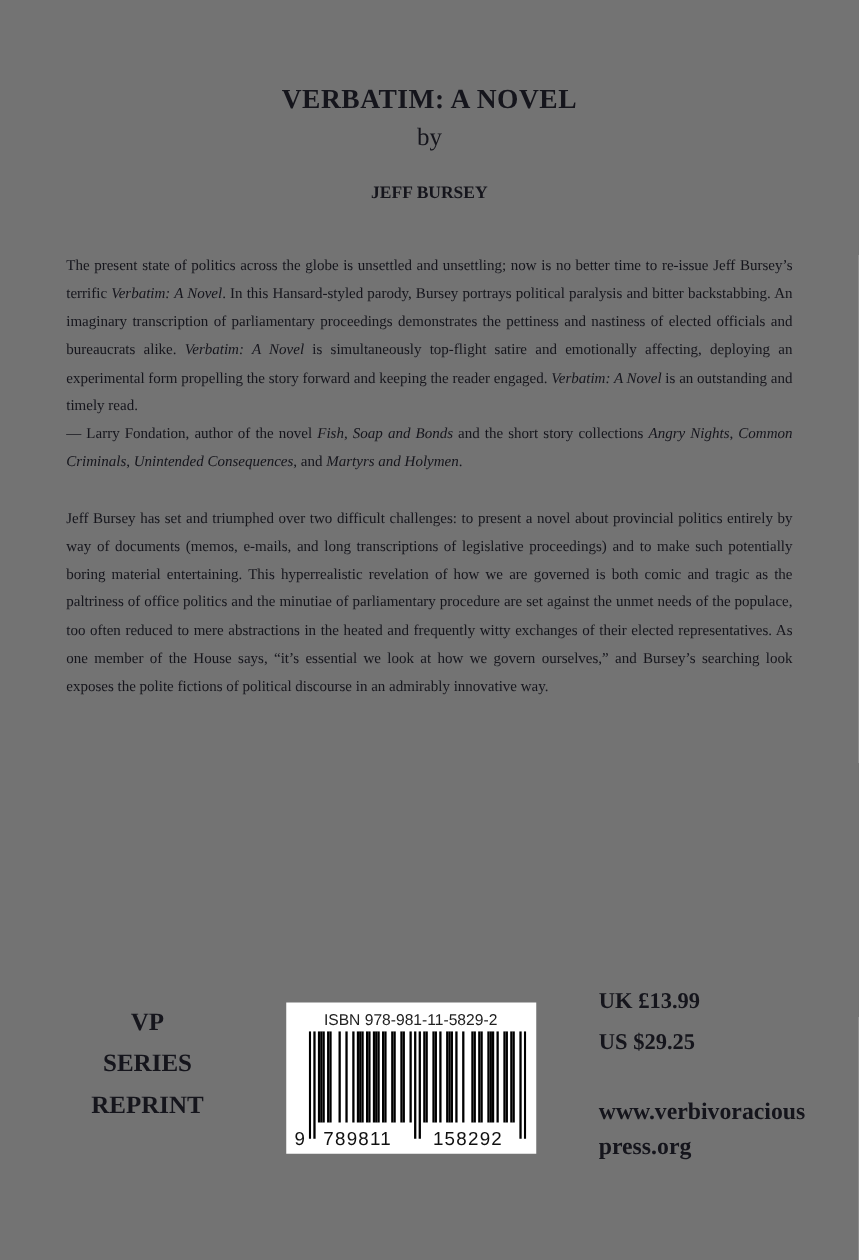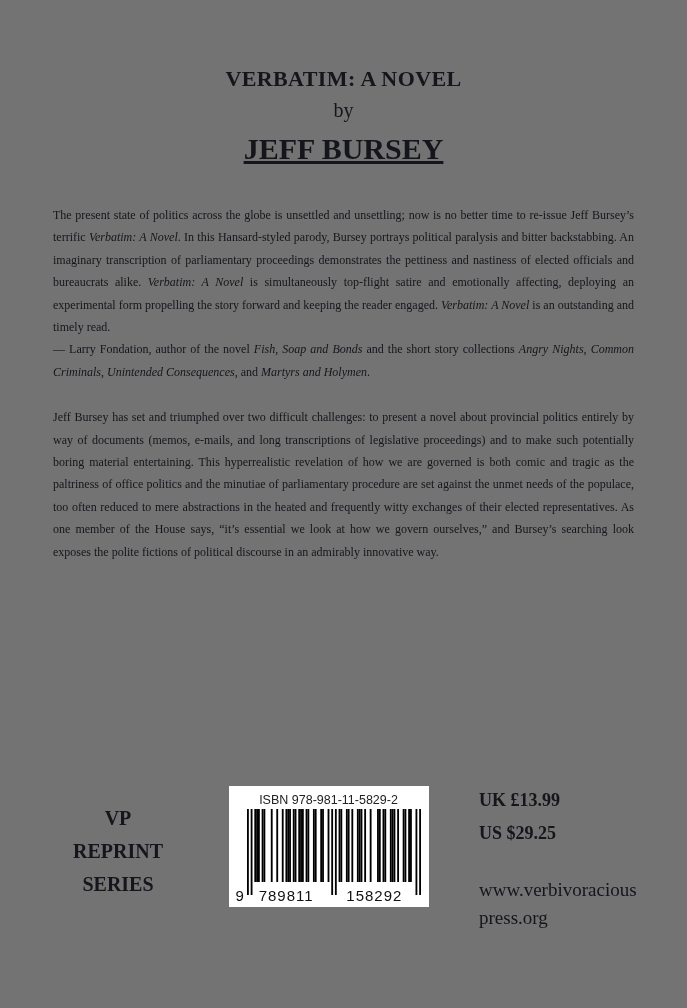--- a/index.html
+++ b/index.html
@@ -7,56 +7,56 @@
     position:relative;
     width:687px;height:1008px;
     background:#737373;
     color:#15151c;
     font-family:"Liberation Serif", serif;
     overflow:hidden;
   }
   .title-block{text-align:center;padding-top:66px;}
   .book-title{font-size:22px;font-weight:bold;letter-spacing:.4px;}
   .byline{font-size:20px;margin-top:7px;}
-  .author{font-size:30px;font-weight:bold;margin-top:10px;text-decoration:underline;}
+  .author{font-size:14px;font-weight:bold;margin-top:25px;}
 
   .body-text{margin:38px 53px 0 53px;font-size:12px;line-height:22.4px;text-align:justify;}
   .body-text p{margin:0;}
   .body-text p.gap{margin-top:23px;}
   .body-text i{font-style:italic;}
 
   .bottom-row{
     position:absolute;left:0;right:0;top:778px;
     display:flex;justify-content:space-between;align-items:flex-start;
     padding:0 46px 0 58px;
   }
   .series-block{margin-top:24px;text-align:center;font-weight:bold;font-size:20px;line-height:33px;width:120px;}
 
   .barcode-box{
     background:#ffffff;
     width:200px;box-sizing:border-box;
     padding:7px 8px 6px 8px;
-    margin-top:8px;
+    margin-top:24px;
   }
   .isbn-line{
     font-family:"Liberation Sans", sans-serif;
     font-size:12.5px;text-align:center;white-space:nowrap;
     color:#222;margin-bottom:2px;
   }
   .bars-wrap{position:relative;height:92px;margin-left:10px;}
   .bars-wrap svg{display:block;width:100%;height:100%;fill:#000;}
   .digits-row{position:absolute;left:0;right:0;bottom:-3px;height:17px;
     font-family:"Liberation Sans", sans-serif;font-size:15px;color:#111;}
   .digit-lead{position:absolute;left:-11px;bottom:0;}
   .digit-g1{position:absolute;left:7%;width:39%;text-align:left;bottom:0;letter-spacing:1px;}
   .digit-g2{position:absolute;left:54%;width:39%;text-align:center;bottom:0;letter-spacing:1px;}
 
   .right-block{margin-top:6px;width:162px;}
   .price{font-weight:bold;font-size:18px;line-height:33px;white-space:nowrap;}
-  .website{font-weight:normal;font-size:19px;line-height:28px;margin-top:26px;}
+  .website{font-weight:bold;font-size:19px;line-height:28px;margin-top:26px;}
   .website div{white-space:nowrap;}
 </style>
 </head>
 <body>
 
 <div class="cover">
 
   <div class="title-block">
     <div class="book-title">VERBATIM: A NOVEL</div>
     <div class="byline">by</div>
@@ -66,22 +66,22 @@
   <div class="body-text">
     <p>The present state of politics across the globe is unsettled and unsettling; now is no better time to re-issue Jeff Bursey’s terrific <i>Verbatim: A Novel</i>. In this Hansard-styled parody, Bursey portrays political paralysis and bitter backstabbing. An imaginary transcription of parliamentary proceedings demonstrates the pettiness and nastiness of elected officials and bureaucrats alike. <i>Verbatim: A Novel</i> is simultaneously top-flight satire and emotionally affecting, deploying an experimental form propelling the story forward and keeping the reader engaged. <i>Verbatim: A Novel</i> is an outstanding and timely read.</p>
     <p>— Larry Fondation, author of the novel <i>Fish, Soap and Bonds</i> and the short story collections <i>Angry Nights</i>, <i>Common Criminals</i>, <i>Unintended Consequences</i>, and <i>Martyrs and Holymen</i>.</p>
     <p class="gap">Jeff Bursey has set and triumphed over two difficult challenges: to present a novel about provincial politics entirely by way of documents (memos, e-mails, and long transcriptions of legislative proceedings) and to make such potentially boring material entertaining. This hyperrealistic revelation of how we are governed is both comic and tragic as the paltriness of office politics and the minutiae of parliamentary procedure are set against the unmet needs of the populace, too often reduced to mere abstractions in the heated and frequently witty exchanges of their elected representatives. As one member of the House says, “it’s essential we look at how we govern ourselves,” and Bursey’s searching look exposes the polite fictions of political discourse in an admirably innovative way.</p>
   </div>
 
   <div class="bottom-row">
 
     <div class="series-block">
       <div>VP</div>
+      <div>SERIES</div>
       <div>REPRINT</div>
-      <div>SERIES</div>
     </div>
 
     <div class="barcode-box">
       <div class="isbn-line">ISBN 978-981-11-5829-2</div>
       <div class="bars-wrap">
           <svg viewBox="0 0 95 92" preserveAspectRatio="none">
             <rect x="0" y="0" width="1" height="86"></rect>
             <rect x="2" y="0" width="1" height="86"></rect>
             <rect x="4" y="0" width="1" height="73"></rect>
             <rect x="5" y="0" width="1" height="73"></rect>

